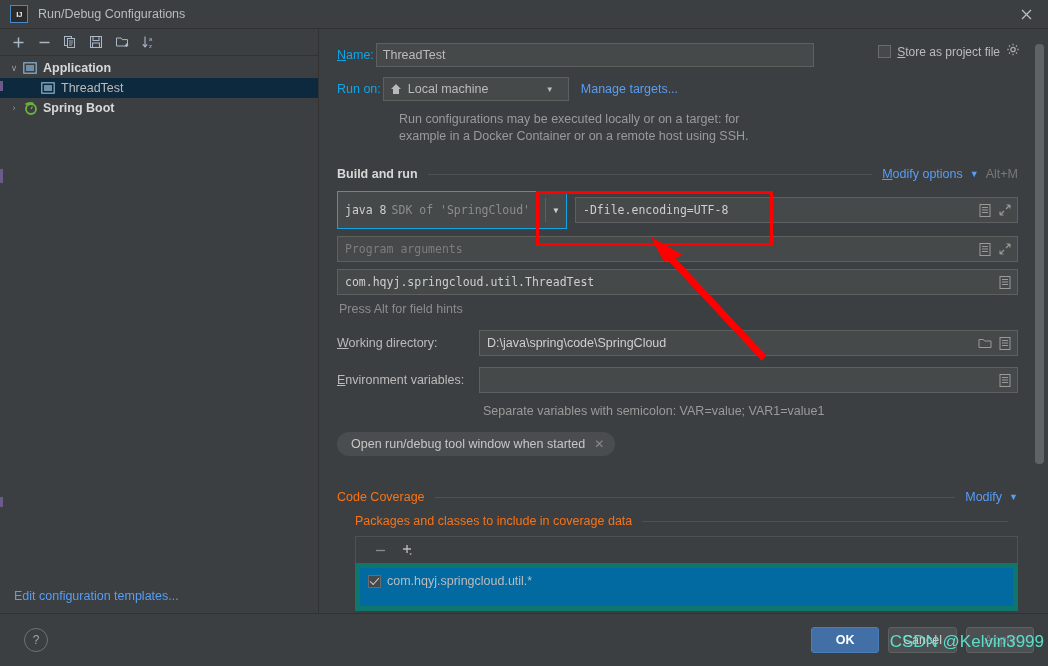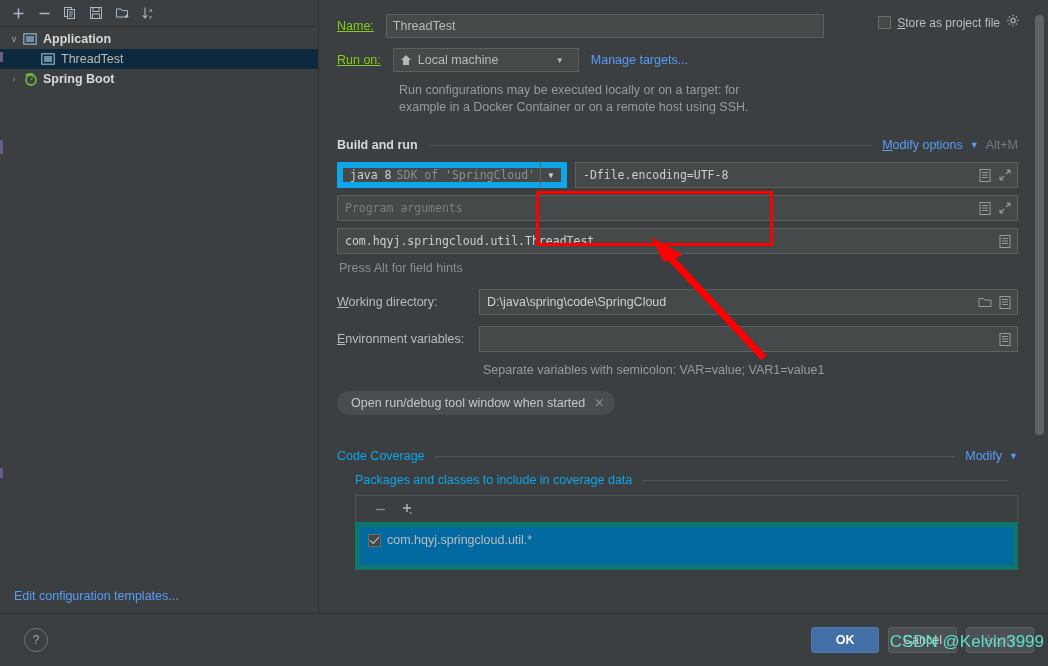--- a/index.html
+++ b/index.html
@@ -105,22 +105,22 @@
   
   .right-panel {
     flex: 1 1 auto; position: relative;
     background: #3c3f41;
     overflow: hidden;
   }
   .right-inner { padding: 14px 30px 0 18px; position: relative; }
 
   .form-row { display: flex; align-items: center; margin-bottom: 10px; }
   .form-label {
-    font-size: 12.5px; color: #84cc16;
-    flex: 0 0 auto; margin-right: 12px; text-decoration: underline;
+    font-size: 12.5px; color: #0ea5e9;
+    flex: 0 0 auto; margin-right: 2px;
   }
   .form-label u { text-decoration: underline; }
 
   .text-input {
     background: #45494a;
     border: 1px solid #5e6060;
     height: 24px;
     display: flex; align-items: center;
     padding: 0 6px;
     color: #bbbbbb; font-size: 12.5px;
@@ -167,30 +167,30 @@
     border: solid #c8c8c8; border-width: 0 1.6px 1.6px 0;
     transform: rotate(42deg) translate(-1px,-1px);
   }
 
   
   .section-head {
     display: flex; align-items: center;
     margin: 12px 0 10px 0;
   }
   .section-title { font-size: 12.5px; font-weight: bold; color: #d8d8d8; white-space: nowrap; }
-  .section-title.plain { font-weight: normal; color: #0ea5e9; }
+  .section-title.plain { font-weight: normal; color: #f97316; }
   .rule { flex: 1 1 auto; height: 1px; background: #4f5254; margin: 0 10px; }
   .section-right { display: flex; align-items: center; gap: 7px; white-space: nowrap; }
   .shortcut { color: #787878; font-size: 12.5px; }
 
   .build-row { display: flex; align-items: center; margin-bottom: 7px; }
 
   .jdk-combo {
-    background: #45494a; border: 6px solid #0ea5e9;
-    height: 26px; width: 230px; box-sizing: border-box;
+    background: #45494a; border: 1px solid #0ea5e9;
+    height: 38px; width: 230px; box-sizing: border-box;
     display: flex; align-items: center; padding-left: 7px;
     font-family: "DejaVu Sans Mono", monospace; font-size: 11.5px;
   }
   .jdk-combo .k { color: #cfcfcf; }
   .jdk-combo .d { color: #8d8d8d; margin-left: 5px; }
   .jdk-combo .arrow-box {
     margin-left: auto; width: 20px; height: 24px;
     display: flex; align-items: center; justify-content: center;
     font-size: 8px; color: #cfcfcf;
     border-left: 1px solid #5e6060;
@@ -297,20 +297,31 @@
     font-size: 17px; color: #5eead4; opacity: 0.92;
     font-family: "Liberation Sans", sans-serif;
     white-space: nowrap;
   }
 </style>
 </head>
 <body>
 
 <div class="dialog">
 
+  <div class="titlebar">
+    <div class="ij-logo">
+      <span>IJ</span>
+    </div>
+    <div class="title-text">Run/Debug Configurations</div>
+    <div class="close-btn">
+      <svg width="11" height="11" viewBox="0 0 11 11">
+          <path d="M1 1 L10 10 M10 1 L1 10" stroke="#c0c0c0" stroke-width="1.2" fill="none"></path>
+        </svg>
+    </div>
+  </div>
 
   <div class="body-split">
 
     <div class="left-panel">
 
       <div class="edge-mark" style="top:52px;height:10px;"></div>
       <div class="edge-mark" style="top:140px;height:14px;"></div>
       <div class="edge-mark" style="top:468px;height:10px;"></div>
 
       <div class="tree-toolbar">

